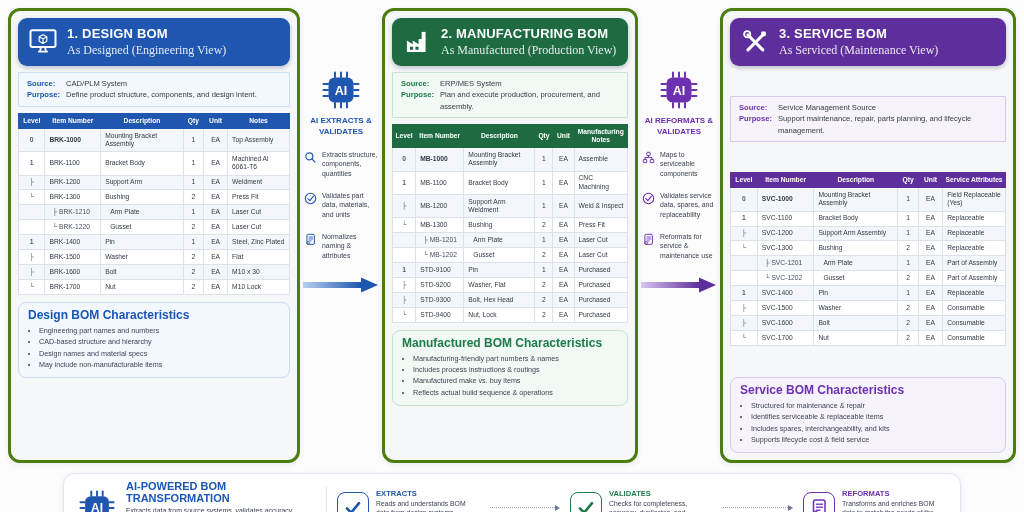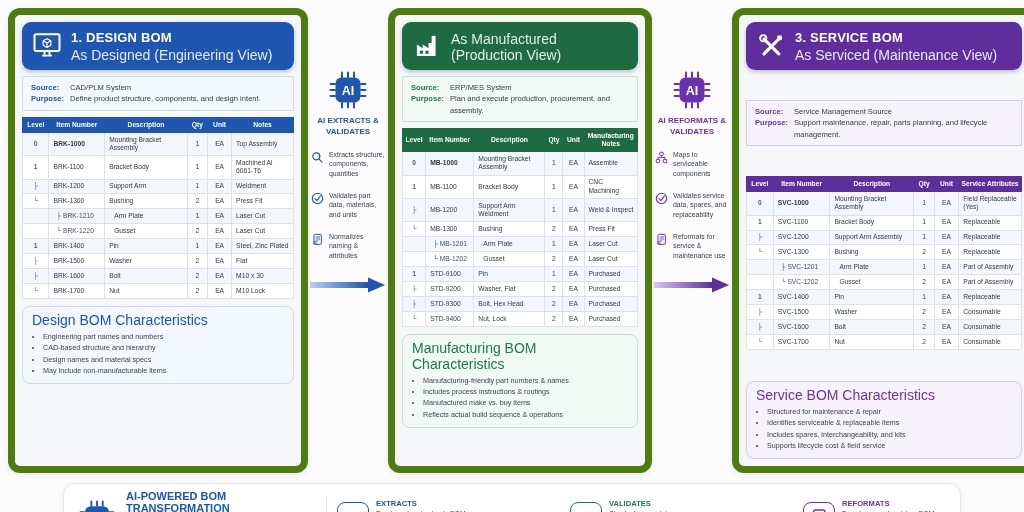--- a/index.html
+++ b/index.html
@@ -5,39 +5,39 @@
   html,body{margin:0;padding:0;}
   body{
     width:1024px;height:512px;overflow:hidden;
     background:#fcfcfd;
     font-family:"Liberation Sans",sans-serif;
     color:#2c3240;
   }
   .main-row{display:flex;gap:2px;padding:8px 8px 0 8px;align-items:stretch;}
   
   .panel{
-    background:#f6f7f9;border:7px solid #4d7c0f;border-radius:12px;
+    background:#f6f7f9;border:3px solid #4d7c0f;border-radius:12px;
     padding:7px;box-shadow:0 2px 6px rgba(30,40,80,.07);
     display:flex;flex-direction:column;
   }
   .panel.p0{flex:0 0 272px;}
   .panel.p1{flex:0 0 236px;}
   .panel.p2{flex:0 0 276px;gap:24px;}
   .theme-blue  {--accent:#1e56b0;--accent-text:#1a56b8;--box-bg:#f3f8fe;--box-border:#ccdcf2;}
   .theme-green {--accent:#1e6b42;--accent-text:#1e7a4a;--box-bg:#f1f9f4;--box-border:#c6e2d1;}
   .theme-purple{--accent:#5e2f9c;--accent-text:#6d30b0;--box-bg:#f7f3fc;--box-border:#d9c9ef;}
   .banner{
     background:linear-gradient(180deg,var(--accent),var(--accent));
     border-radius:9px;display:flex;align-items:center;gap:9px;
     padding:6px 10px;min-height:36px;color:#fff;
     box-shadow:0 2px 4px rgba(20,30,70,.25);
   }
   .banner-icon{flex:0 0 30px;height:30px;display:flex;align-items:center;justify-content:center;}
   .banner-title{font-size:13px;font-weight:bold;letter-spacing:.2px;}
-  .banner-sub{font-size:14px;color:rgba(255,255,255,.88);margin-top:2px;}
+  .banner-sub{font-size:12px;color:rgba(255,255,255,.88);margin-top:2px;font-family:Liberation Serif, serif;}
   .srcbox{
     margin-top:6px;background:var(--box-bg);border:1px solid var(--box-border);
     border-radius:1px;padding:5px 8px;font-size:7.6px;line-height:1.5;
   }
   .srcline{display:flex;gap:5px;}
   .srclabel{font-weight:bold;color:var(--accent-text);flex:0 0 34px;}
   .srcval{color:#333a46;}
   table.bom{
     margin-top:6px;width:100%;border-collapse:collapse;table-layout:fixed;
     font-size:6.7px;background:#fff;
@@ -62,21 +62,21 @@
   table.bom th:nth-child(4){width:6.5%;}
   table.bom th:nth-child(5){width:8%;}
   table.bom th:nth-child(6){width:23.5%;}
   table.bom tr.lvl0 td:nth-child(2){font-weight:bold;}
   table.bom tr.sub td:nth-child(2){padding-left:7px;color:#455062;}
   table.bom tr.sub td:nth-child(3){padding-left:9px;}
   .charbox{
     margin-top:7px;background:var(--box-bg);border:1px solid var(--box-border);
     border-radius:8px;padding:5px 9px 7px 9px;
   }
-  .chartitle{font-size:14px;font-weight:normal;color:var(--accent-text);margin-bottom:3px;}
+  .chartitle{font-size:12px;font-weight:bold;color:var(--accent-text);margin-bottom:3px;}
   .charbox ul{margin:0;padding-left:11px;font-size:7.2px;color:#3c4352;line-height:1.55;}
   
   .connector{flex:1;display:flex;flex-direction:column;align-items:center;padding-top:62px;}
   .conn-blue{--c:#1e56b0;}
   .conn-purple{--c:#6d30b0;}
   .chip{color:var(--c);width:40px;height:40px;display:block;}
   .conn-title{
     margin-top:6px;font-size:8px;font-weight:bold;color:var(--c);
     text-align:center;line-height:1.35;width:70px;
   }
@@ -332,20 +332,21 @@
     <div class="banner">
       <span class="banner-icon">
         <svg width="28" height="28" viewBox="0 0 36 36">
           <rect x="24" y="5" width="5" height="10" fill="#fff"></rect>
           <path d="M5 31 V16 l7.5 5 V16 l7.5 5 v-7 h9 v17 z" fill="#fff"></path>
           <rect x="9" y="24" width="4" height="4" fill="#1e6b42"></rect>
           <rect x="16" y="24" width="4" height="4" fill="#1e6b42"></rect>
         </svg>
       </span>
       <div class="banner-text">
+        <div class="banner-title">2. MANUFACTURING BOM</div>
         <div class="banner-sub">As Manufactured (Production View)</div>
       </div>
     </div>
     <div class="srcbox">
       <div class="srcline">
           <span class="srclabel">Source:</span>
           <span class="srcval">ERP/MES System</span>
         </div>
       <div class="srcline">
           <span class="srclabel">Purpose:</span>
@@ -440,21 +441,21 @@
             <td>└</td>
             <td>STD-9400</td>
             <td>Nut, Lock</td>
             <td>2</td>
             <td>EA</td>
             <td>Purchased</td>
           </tr>
         </tbody>
       </table>
     <div class="charbox">
-      <div class="chartitle">Manufacturing BOM Characteristics</div>
+      <div class="chartitle">Manufactured BOM Characteristics</div>
       <ul>
           <li>Manufacturing-friendly part numbers &amp; names</li>
           <li>Includes process instructions &amp; routings</li>
           <li>Manufactured make vs. buy items</li>
           <li>Reflects actual build sequence &amp; operations</li>
         </ul>
     </div>
   </section>
 
   <aside class="connector conn-purple">

